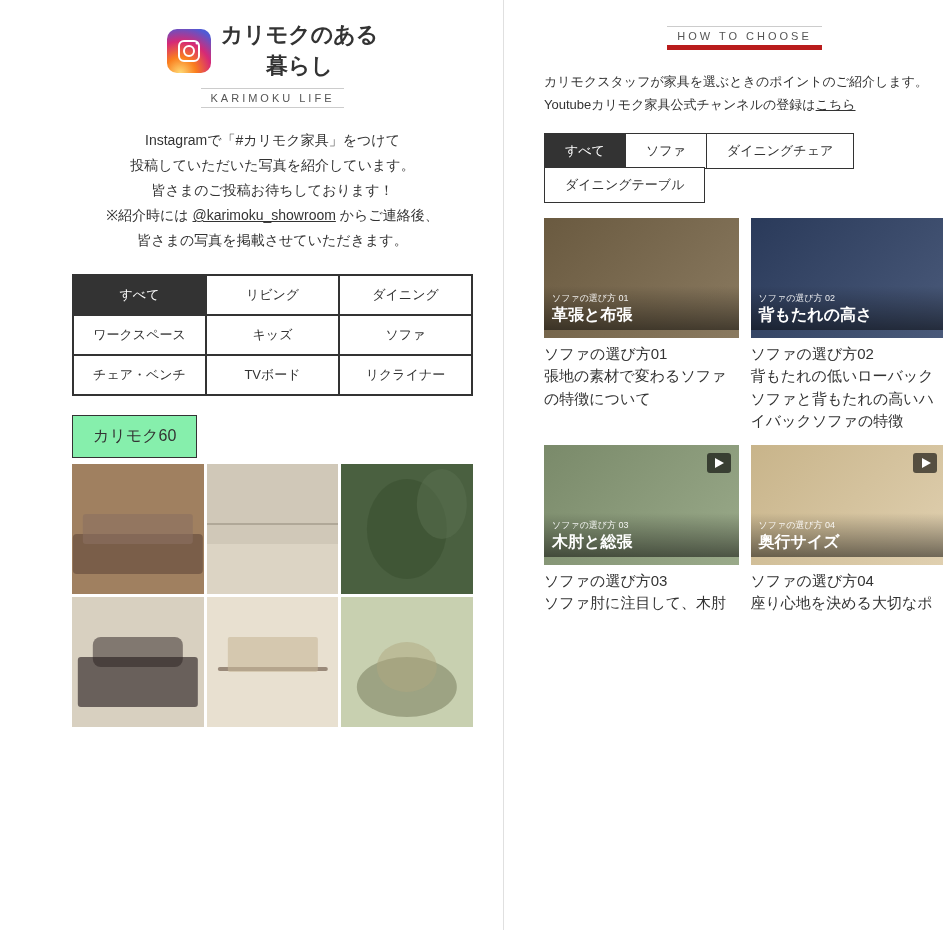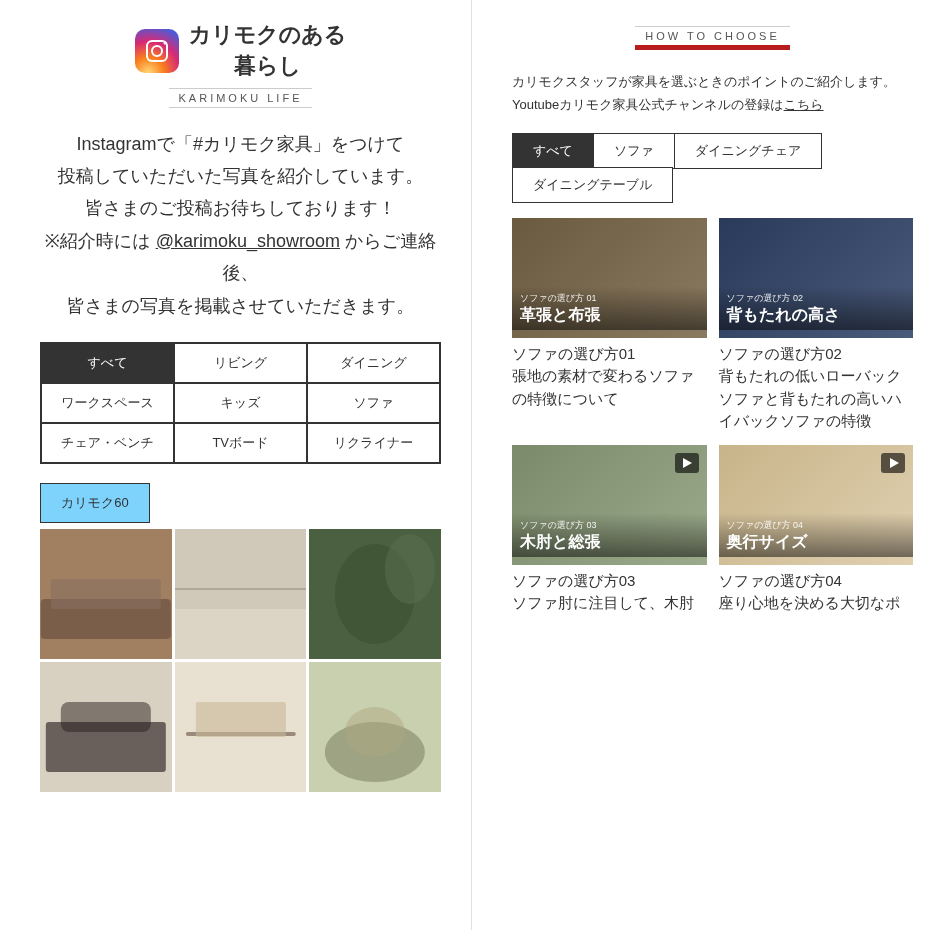--- a/index.html
+++ b/index.html
@@ -75,21 +75,21 @@
       color: #555;
       margin-top: 6px;
       border-top: 1px solid #ccc;
       border-bottom: 5px solid #b91c1c;
       padding: 3px 10px;
     }
 
     
     .desc-text {
       text-align: center;
-      font-size: 18px;
+      font-size: 14px;
       line-height: 1.8;
       margin-bottom: 20px;
       color: #333;
     }
     .desc-text a {
       color: #333;
       text-decoration: underline;
     }
 
     
@@ -110,24 +110,24 @@
       color: #333;
     }
     .filter-btn.active {
       background: #333;
       color: #fff;
     }
     .filter-btn-single {
       display: inline-block;
       padding: 10px 20px;
       text-align: center;
-      font-size: 13px;
+      font-size: 16px;
       cursor: pointer;
       border: 1px solid #333;
-      background: #7dd3fc;
+      background: #86efac;
       color: #333;
       margin-top: -1px;
     }
 
     
     .image-grid-left {
       display: grid;
       grid-template-columns: repeat(3, 1fr);
       grid-template-rows: repeat(2, 130px);
       gap: 3px;
@@ -229,21 +229,21 @@
     .video-caption {
       font-size: 15px;
       color: #333;
       margin-top: 5px;
       line-height: 1.5;
     }
   </style>
 </head>
 <body>
 
-<div style="width:943px;">
+<div style="width:943px;padding-left:32px;">
 
   <div class="page-container">
 
     <div class="left-panel">
 
       <div class="left-header">
         <div class="left-header-top">
 
           <svg class="instagram-icon" viewBox="0 0 44 44" fill="none" xmlns="http://www.w3.org/2000/svg">
             <rect width="44" height="44" rx="10" fill="url(#ig-grad)"></rect>

